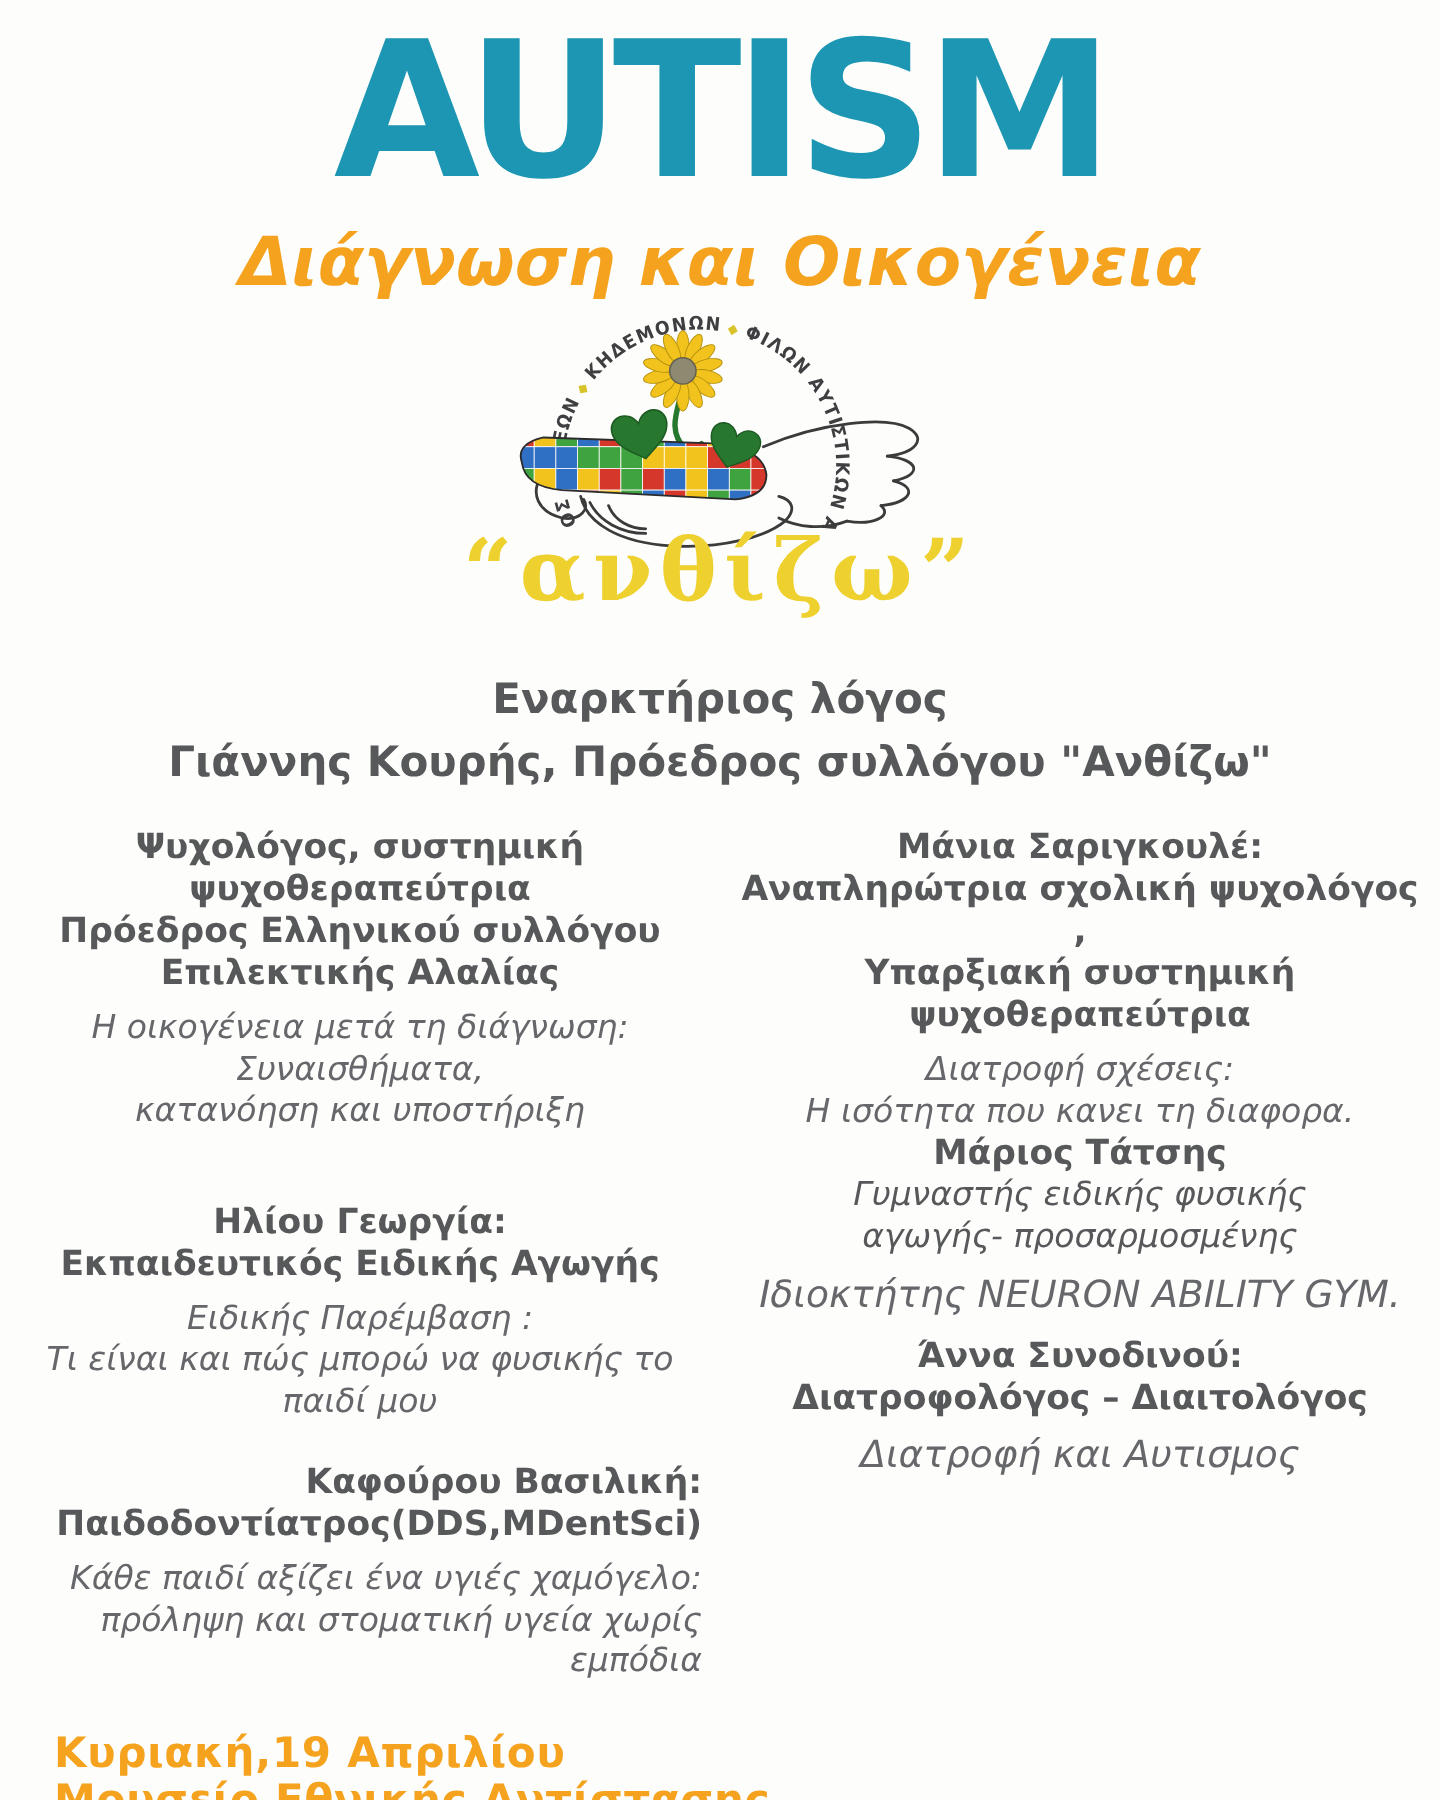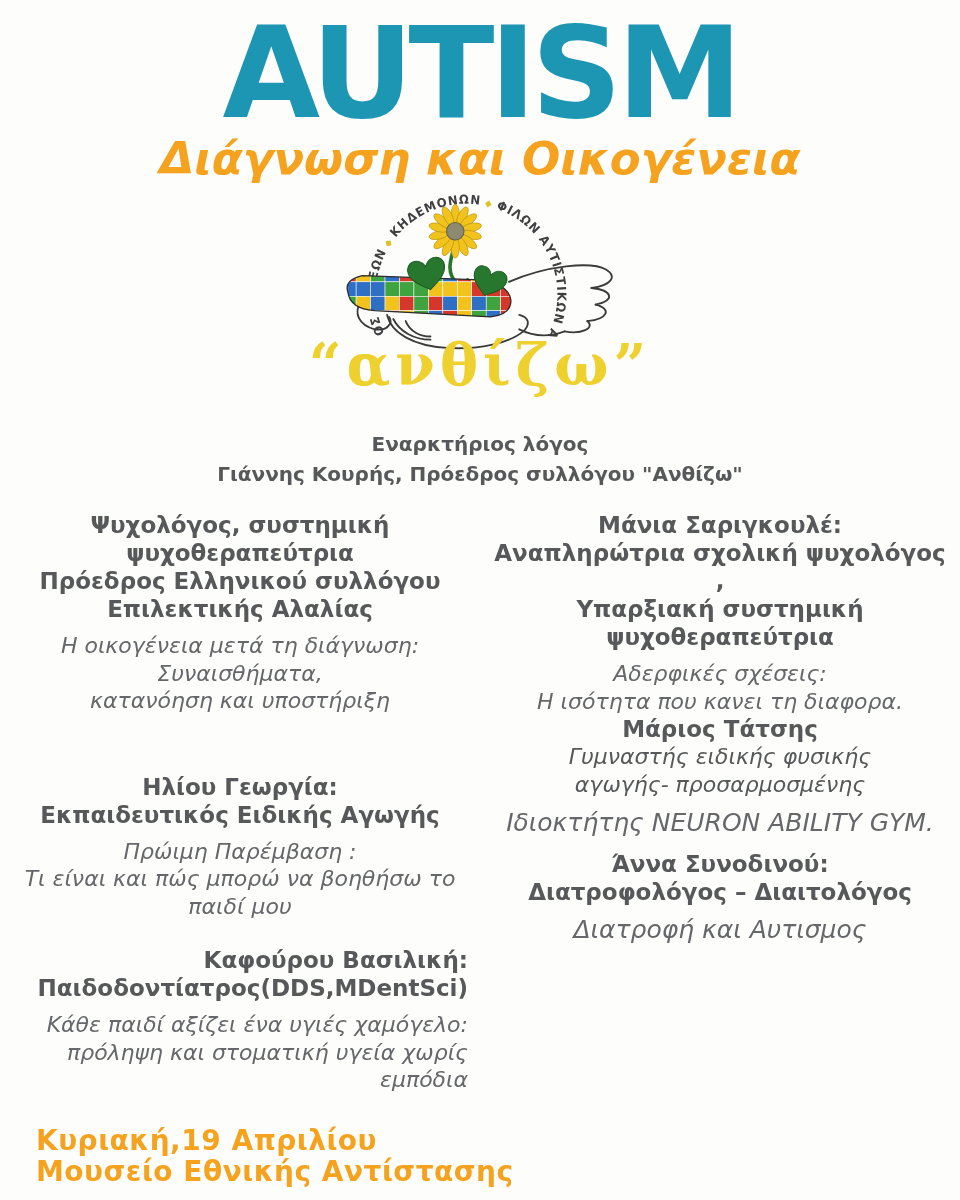--- a/index.html
+++ b/index.html
@@ -12,41 +12,41 @@
   .poster{
     width:960px;height:1200px;overflow:hidden;background:#fdfdfc;
     font-family:"DejaVu Sans","Liberation Sans",sans-serif;position:relative;
   }
   .title{
     margin-top:14px;text-align:center;color:var(--teal);
     font-size:126px;font-weight:bold;line-height:0.95;letter-spacing:-5px;
   }
   .subtitle{
     text-align:center;color:var(--orange);
-    font-size:45px;font-weight:bold;font-style:italic;margin-top:0;line-height:1.1;
+    font-size:45px;font-weight:bold;font-style:italic;margin-top:16px;line-height:1.1;
   }
   .logo-wrap{margin-top:8px;display:flex;flex-direction:column;align-items:center;}
   .logo-wrap svg{display:block;}
   .wordmark{
     margin-top:-16px;text-align:center;color:var(--wordmark-yellow);
     font-family:"DejaVu Serif","Liberation Serif",serif;
     font-size:57px;font-weight:bold;letter-spacing:5px;line-height:1.05;
   }
   .opening{margin-top:34px;text-align:center;color:var(--text-gray);font-weight:bold;}
-  .opening .line{font-size:20px;line-height:1.5;}
+  .opening .line{font-size:28px;line-height:1.5;}
   .columns{display:flex;margin-top:22px;}
   .col{width:50%;text-align:center;padding:0 12px;box-sizing:border-box;}
   .speaker-block .line{color:var(--text-gray);}
   .line.bold{font-size:23px;font-weight:bold;line-height:1.22;}
   .line.italic{font-size:22px;font-style:italic;color:var(--italic-gray);line-height:1.25;}
   .line.italiclg{font-size:25px;font-style:italic;color:var(--italic-gray);line-height:1.22;}
   .line.bolditalic{font-size:22px;font-weight:normal;font-style:italic;line-height:1.26;}
   .line.bold + .line.italic, .line.bold + .line.italiclg,
   .line.bolditalic + .line.italic, .line.bolditalic + .line.italiclg{margin-top:9px;}
-  .col-left .speaker-block:nth-child(2){margin-top:58px;}
+  .col-left .speaker-block:nth-child(2){margin-top:46px;}
   .col-left .speaker-block:nth-child(3){margin-top:26px;text-align:right;}
   .col-right .speaker-block:nth-child(2){}
   .col-right .speaker-block:nth-child(3){margin-top:12px;}
   .footer{margin:32px 0 0 36px;color:var(--orange);font-weight:bold;}
   .footer .line{font-size:28px;line-height:1.1;letter-spacing:0.5px;}
 </style>
 </head>
 <body>
 
 <div class="poster">
@@ -180,37 +180,37 @@
         <div class="speaker-block">
           <div class="line bold">Ψυχολόγος, συστημική ψυχοθεραπεύτρια</div>
           <div class="line bold">Πρόεδρος Ελληνικού συλλόγου</div>
           <div class="line bold">Επιλεκτικής Αλαλίας</div>
           <div class="line italic">Η οικογένεια μετά τη διάγνωση: Συναισθήματα,</div>
           <div class="line italic">κατανόηση και υποστήριξη</div>
         </div>
         <div class="speaker-block">
           <div class="line bold">Ηλίου Γεωργία:</div>
           <div class="line bold">Εκπαιδευτικός Ειδικής Αγωγής</div>
-          <div class="line italic">Πρώιμη Παρέμβαση :</div>
-          <div class="line italic">Τι είναι και πώς μπορώ να βοηθήσω το παιδί μου</div>
+          <div class="line italic">Ειδικής Παρέμβαση :</div>
+          <div class="line italic">Τι είναι και πώς μπορώ να φυσικής το παιδί μου</div>
         </div>
         <div class="speaker-block">
           <div class="line bold">Καφούρου Βασιλική:</div>
           <div class="line bold">Παιδοδοντίατρος(DDS,MDentSci)</div>
           <div class="line italic">Κάθε παιδί αξίζει ένα υγιές χαμόγελο:</div>
           <div class="line italic">πρόληψη και στοματική υγεία χωρίς εμπόδια</div>
         </div>
       </div>
     <div class="col col-right" id="col-right">
         <div class="speaker-block">
           <div class="line bold">Μάνια Σαριγκουλέ:</div>
           <div class="line bold">Αναπληρώτρια σχολική ψυχολόγος ,</div>
           <div class="line bold">Υπαρξιακή συστημική</div>
           <div class="line bold">ψυχοθεραπεύτρια</div>
-          <div class="line italic">Αδερφικές σχέσεις:</div>
+          <div class="line italic">Διατροφή σχέσεις:</div>
           <div class="line italic">Η ισότητα που κανει τη διαφορα.</div>
         </div>
         <div class="speaker-block">
           <div class="line bold">Μάριος Τάτσης</div>
           <div class="line bolditalic">Γυμναστής ειδικής φυσικής</div>
           <div class="line bolditalic">αγωγής- προσαρμοσμένης</div>
           <div class="line italiclg">Ιδιοκτήτης NEURON ABILITY GYM.</div>
         </div>
         <div class="speaker-block">
           <div class="line bold">Άννα Συνοδινού:</div>

